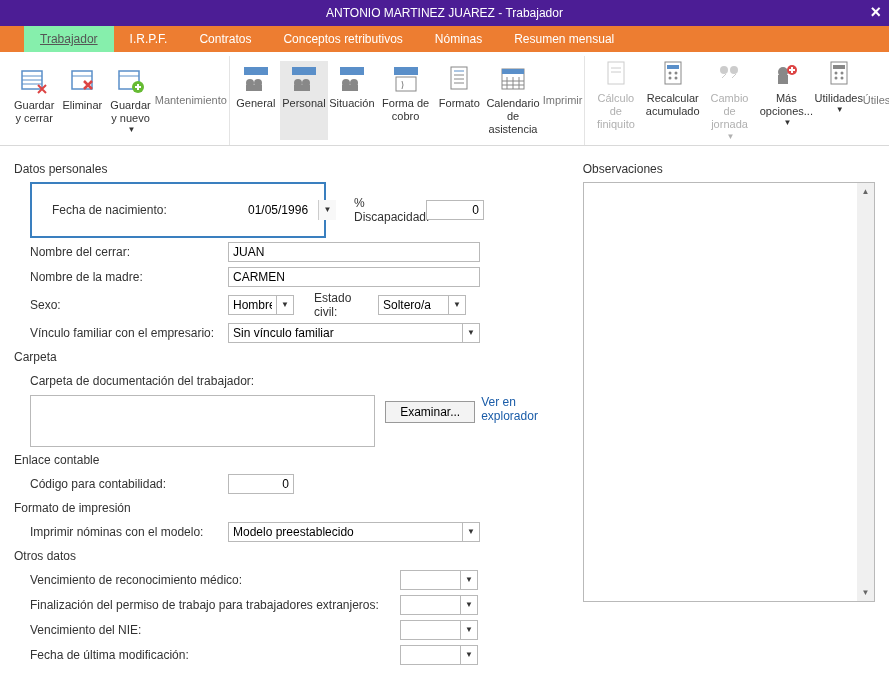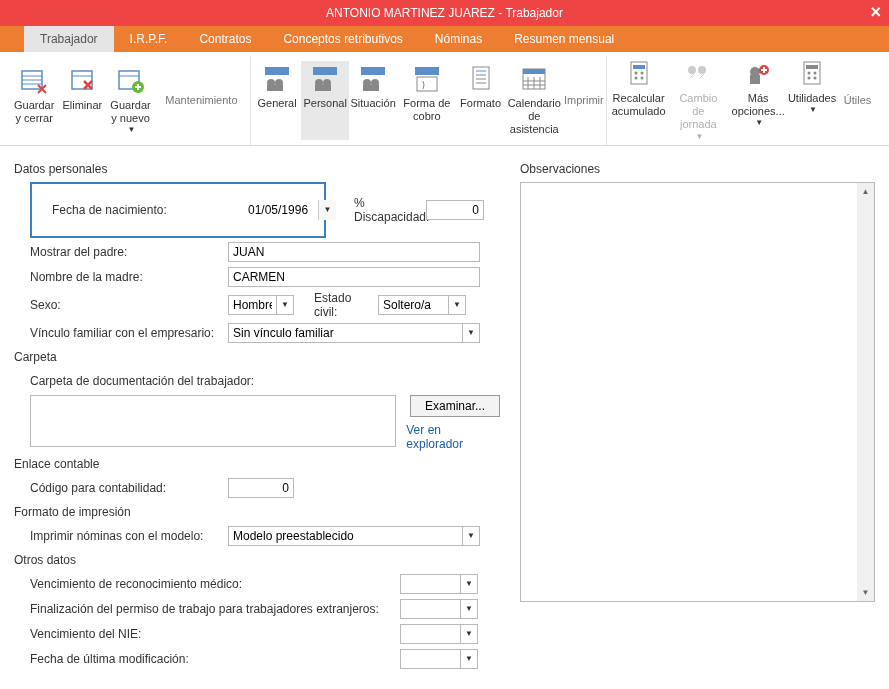--- a/index.html
+++ b/index.html
@@ -1,26 +1,26 @@
 <!DOCTYPE html>
 <html><head>
 <meta charset="utf-8">
 <style>
 * { box-sizing: border-box; font-family: "Segoe UI", Tahoma, sans-serif; }
 body { margin: 0; font-size: 12px; color: #333; background: #fff; }
 
 
-.title-bar { background: #ef4444; color: #fff; height: 26px; display: flex; align-items: center; justify-content: center; position: relative; }
+.title-bar { background: #4c1d95; color: #fff; height: 26px; display: flex; align-items: center; justify-content: center; position: relative; }
 .title-bar .title { font-size: 12px; }
 .title-bar .close { position: absolute; right: 8px; top: 2px; font-size: 18px; font-weight: bold; cursor: pointer; }
 
 
 .tabs { background: #ed7d31; display: flex; padding: 0 24px; }
 .tab { padding: 6px 16px; color: #fff; font-size: 12px; cursor: pointer; }
-.tab.active { background: #e5e5e5; color: #555; }
+.tab.active { background: #86efac; color: #555; text-decoration: underline; }
 
 
 .ribbon { display: flex; border-bottom: 1px solid #d9d9d9; padding: 4px 8px 0 8px; }
 .rgroup { display: flex; flex-direction: row; align-items: center; padding: 0 2px; border-right: 1px solid #e4e4e4; }
 .rgroup:last-child { border-right: none; }
 .rbuttons { display: flex; }
 .rbtn { display: flex; flex-direction: column; align-items: center; justify-content: flex-start; width: auto; min-width: 48px; padding: 2px 4px 4px 4px; cursor: pointer; text-align: center; }
 .rbtn.active { background: #e8e8e8; }
 .rbtn.disabled { color: #b0b0b0; cursor: default; }
 .rbtn .icon { width: 32px; height: 32px; display: flex; align-items: center; justify-content: center; }
@@ -193,20 +193,30 @@
             </svg>
           </span>
         <span class="lbl">Calendario de asistencia</span>
       </div>
     </div>
     <div class="rgroup-title">Imprimir</div>
   </div>
 
   <div class="rgroup">
     <div class="rbuttons">
+      <div class="rbtn disabled">
+        <span class="icon">
+            <svg width="32" height="32" viewBox="0 0 32 32">
+              <rect x="8" y="4" width="16" height="22" fill="none" stroke="#ccc"></rect>
+              <line x1="11" y1="10" x2="21" y2="10" stroke="#ccc"></line>
+              <line x1="11" y1="14" x2="21" y2="14" stroke="#ccc"></line>
+            </svg>
+          </span>
+        <span class="lbl">Cálculo de finiquito</span>
+      </div>
       <div class="rbtn">
         <span class="icon">
             <svg width="32" height="32" viewBox="0 0 32 32">
               <rect x="8" y="4" width="16" height="22" fill="none" stroke="#888"></rect>
               <rect x="10" y="7" width="12" height="4" fill="#5a8fc9"></rect>
               <circle cx="13" cy="15" r="1.5" fill="#888"></circle>
               <circle cx="19" cy="15" r="1.5" fill="#888"></circle>
               <circle cx="13" cy="20" r="1.5" fill="#888"></circle>
               <circle cx="19" cy="20" r="1.5" fill="#888"></circle>
             </svg>
@@ -266,21 +276,21 @@
         <div class="date-combo">
           <input class="input" style="width: 74px;" value="01/05/1996">
           <div class="dd">▼</div>
         </div>
       </div>
       <span class="form-label narrow" style="width:100px">% Discapacidad:</span>
       <input class="input right-align" style="width: 58px;" value="0">
     </div>
 
     <div class="form-row">
-      <span class="form-label">Mostrar del padre:</span>
+      <span class="form-label">Nombre del cerrar:</span>
       <input class="input" value="JUAN" style="">
     </div>
 
     <div class="form-row">
       <span class="form-label">Nombre de la madre:</span>
       <input class="input" value="CARMEN" style="">
     </div>
 
     <div class="form-row">
       <span class="form-label">Sexo:</span>
@@ -302,21 +312,21 @@
         <div class="dd">▼</div>
       </div>
     </div>
 
     <div class="section-title">Carpeta</div>
     <div class="form-row">
         <span>Carpeta de documentación del trabajador:</span>
       </div>
     <div class="form-row" style="align-items:flex-start">
       <textarea class="textarea" style=""></textarea>
-      <div style="margin-left:10px; display:flex; flex-direction:column; align-items:flex-end; gap:6px">
+      <div style="margin-left:10px; display:flex; flex-direction:row; align-items:flex-end; gap:6px">
         <button class="button">Examinar...</button>
         <a class="link">Ver en explorador</a>
       </div>
     </div>
 
     <div class="section-title">Enlace contable</div>
     <div class="form-row">
       <span class="form-label">Código para contabilidad:</span>
       <input class="input right-align" style="width: 66px;" value="0">
     </div>

